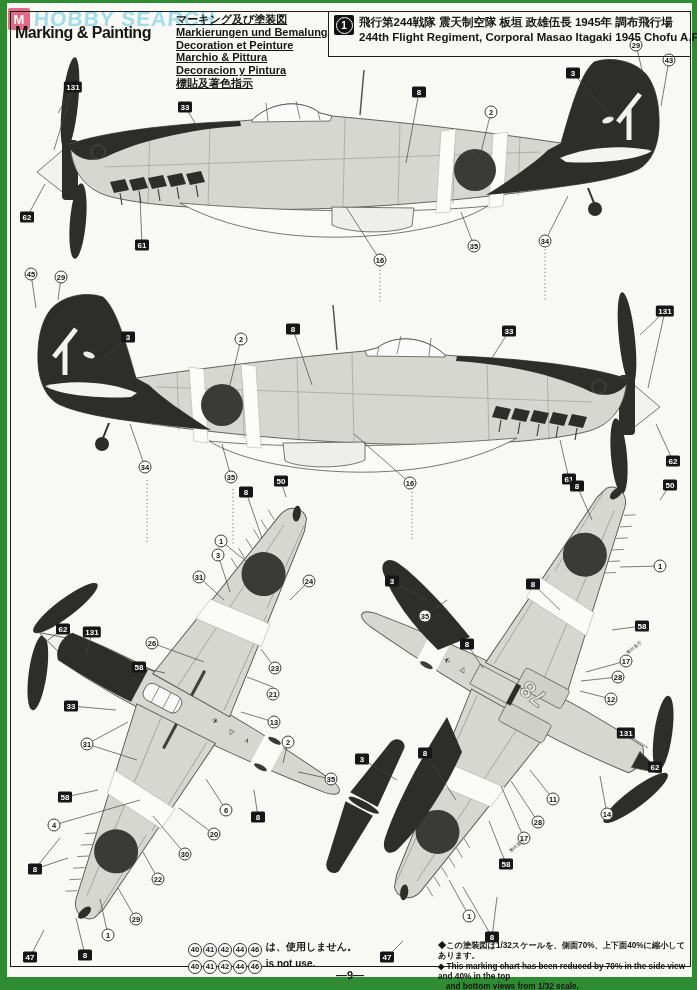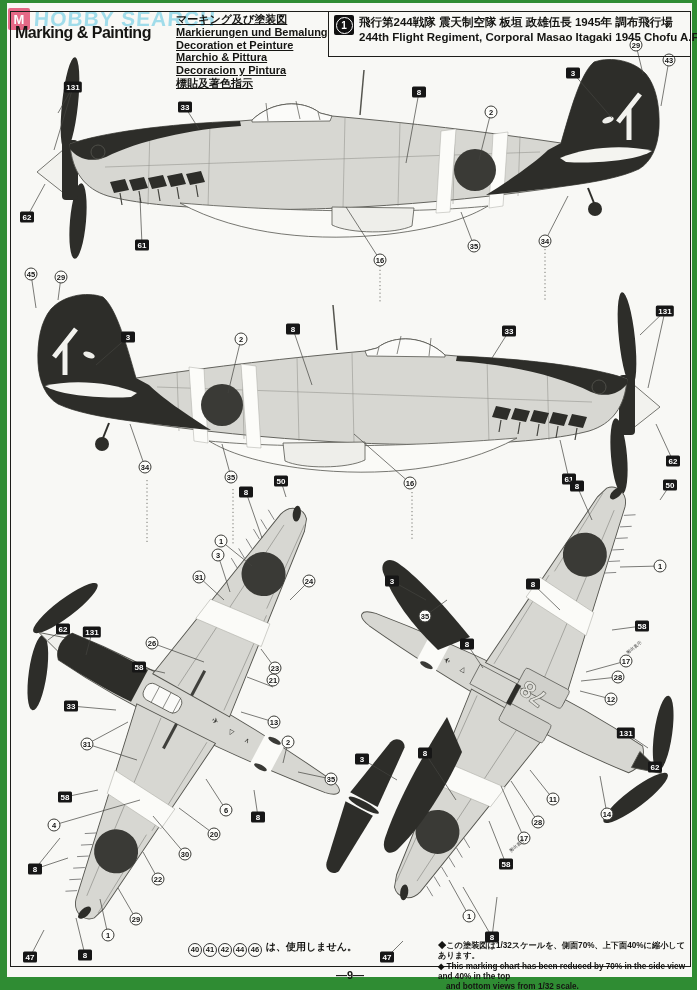--- a/index.html
+++ b/index.html
@@ -264,21 +264,21 @@
     <div class="chip cbox" style="left: 281px; top: 481px;">50</div>
     <div class="chip ccirc" style="left: 221px; top: 541px;">1</div>
     <div class="chip ccirc" style="left: 218px; top: 555px;">3</div>
     <div class="chip ccirc" style="left: 199px; top: 577px;">31</div>
     <div class="chip ccirc" style="left: 309px; top: 581px;">24</div>
     <div class="chip ccirc" style="left: 152px; top: 643px;">26</div>
     <div class="chip cbox" style="left: 63px; top: 629px;">62</div>
     <div class="chip cbox" style="left: 92px; top: 632px;">131</div>
     <div class="chip cbox" style="left: 139px; top: 667px;">58</div>
     <div class="chip ccirc" style="left: 275px; top: 668px;">23</div>
-    <div class="chip ccirc" style="left: 273px; top: 680px;">21</div>
+    <div class="chip ccirc" style="left: 273px; top: 694px;">21</div>
     <div class="chip cbox" style="left: 71px; top: 706px;">33</div>
     <div class="chip ccirc" style="left: 274px; top: 722px;">13</div>
     <div class="chip ccirc" style="left: 87px; top: 744px;">31</div>
     <div class="chip ccirc" style="left: 288px; top: 742px;">2</div>
     <div class="chip ccirc" style="left: 331px; top: 779px;">35</div>
     <div class="chip cbox" style="left: 65px; top: 797px;">58</div>
     <div class="chip ccirc" style="left: 54px; top: 825px;">4</div>
     <div class="chip ccirc" style="left: 226px; top: 810px;">6</div>
     <div class="chip cbox" style="left: 258px; top: 817px;">8</div>
     <div class="chip ccirc" style="left: 214px; top: 834px;">20</div>
@@ -340,20 +340,24 @@
 <div id="divider-h"></div>
 
 <div class="gearnote" style="left:625px;top:645px;">脚出表示</div>
 <div class="gearnote" style="left:508px;top:843px;">脚出表示</div>
 
 <div id="notuse">
   <div>
     <span class="cnum">40</span><span class="cnum">41</span><span class="cnum">42</span><span class="cnum">44</span><span class="cnum">46</span>
     <span>は、使用しません。</span>
   </div>
+  <div>
+    <span class="cnum">40</span><span class="cnum">41</span><span class="cnum">42</span><span class="cnum">44</span><span class="cnum">46</span>
+    <span>is not use.</span>
+  </div>
 </div>
 
 <div id="reduce">
   <div>◆この塗装図は1/32スケールを、側面70%、上下面40%に縮小してあります。</div>
   <div>◆ This marking chart has been reduced by 70% in the side view and 40% in the top</div>
   <div class="en2">and bottom views from 1/32 scale.</div>
 </div>
 
 <div id="pagenum">—9—</div>
 

